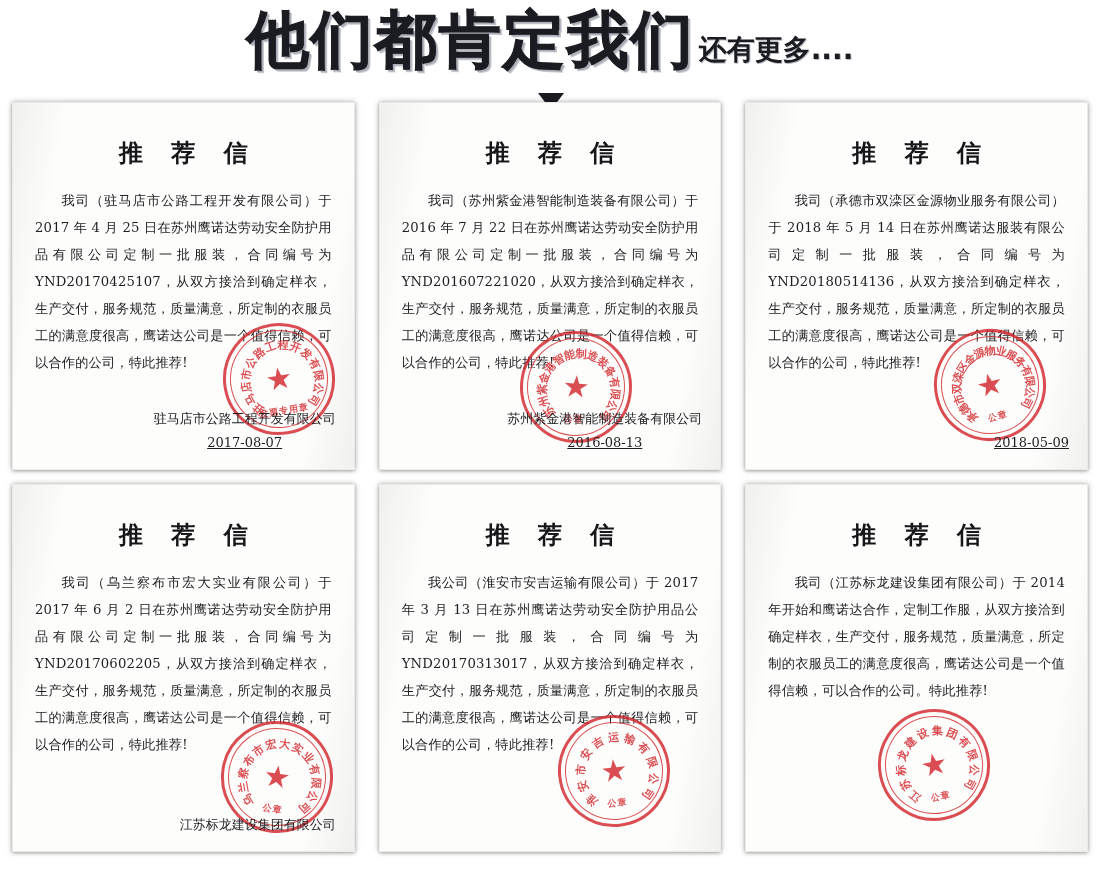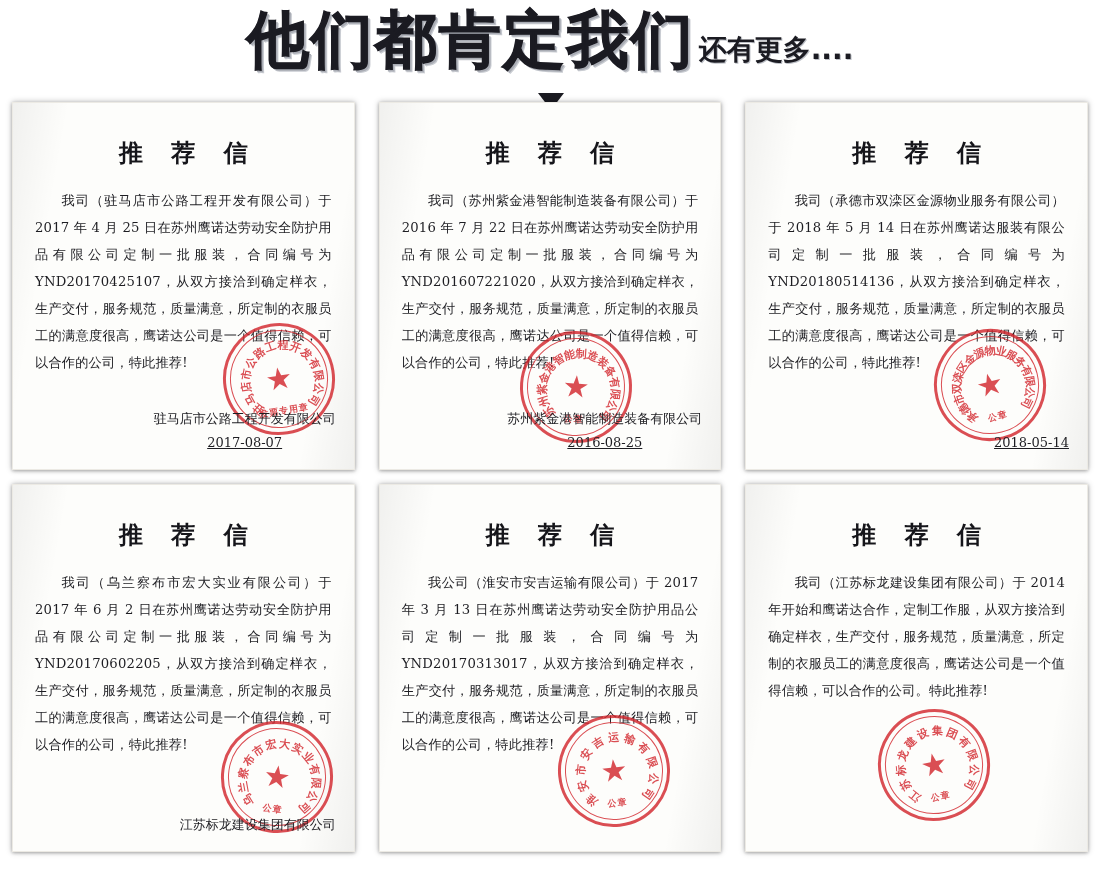--- a/index.html
+++ b/index.html
@@ -267,21 +267,21 @@
             <span style="transform: rotate(92.8571deg) translate(-50%, -44px) rotate(0deg); transform-origin: 0px 0px;">限</span>
             <span style="transform: rotate(111.429deg) translate(-50%, -44px) rotate(0deg); transform-origin: 0px 0px;">公</span>
             <span style="transform: rotate(130deg) translate(-50%, -44px) rotate(0deg); transform-origin: 0px 0px;">司</span>
           </div>
         <div class="seal-inner"></div>
         <div class="seal-star">★</div>
         <div class="seal-bottom">公章</div>
       </div>
       <div class="signature">
         <div class="sig-company">苏州紫金港智能制造装备有限公司</div>
-        <div class="sig-date">2016-08-25</div>
+        <div class="sig-date">2016-08-13</div>
       </div>
     </div>
   </div>
 
   <div class="cell">
     <div class="letter">
       <div class="letter-title">推 荐 信</div>
       <div class="letter-body">我司（承德市双滦区金源物业服务有限公司）于 2018 年 5 月 14 日在苏州鹰诺达服装有限公司定制一批服装，合同编号为 YND20180514136，从双方接洽到确定样衣，生产交付，服务规范，质量满意，所定制的衣服员工的满意度很高，鹰诺达公司是一个值得信赖，可以合作的公司，特此推荐!</div>
       <div class="seal s3">
           <div class="seal-text">
@@ -300,21 +300,21 @@
             <span style="transform: rotate(78deg) translate(-50%, -44px) rotate(0deg); transform-origin: 0px 0px;">有</span>
             <span style="transform: rotate(95.3333deg) translate(-50%, -44px) rotate(0deg); transform-origin: 0px 0px;">限</span>
             <span style="transform: rotate(112.667deg) translate(-50%, -44px) rotate(0deg); transform-origin: 0px 0px;">公</span>
             <span style="transform: rotate(130deg) translate(-50%, -44px) rotate(0deg); transform-origin: 0px 0px;">司</span>
           </div>
         <div class="seal-inner"></div>
         <div class="seal-star">★</div>
         <div class="seal-bottom">公章</div>
       </div>
       <div class="signature">
-        <div class="sig-date">2018-05-14</div>
+        <div class="sig-date">2018-05-09</div>
       </div>
     </div>
   </div>
 
   <div class="cell">
     <div class="letter">
       <div class="letter-title">推 荐 信</div>
       <div class="letter-body">我司（乌兰察布市宏大实业有限公司）于 2017 年 6 月 2 日在苏州鹰诺达劳动安全防护用品有限公司定制一批服装，合同编号为 YND20170602205，从双方接洽到确定样衣，生产交付，服务规范，质量满意，所定制的衣服员工的满意度很高，鹰诺达公司是一个值得信赖，可以合作的公司，特此推荐!</div>
       <div class="seal s4">
           <div class="seal-text">

